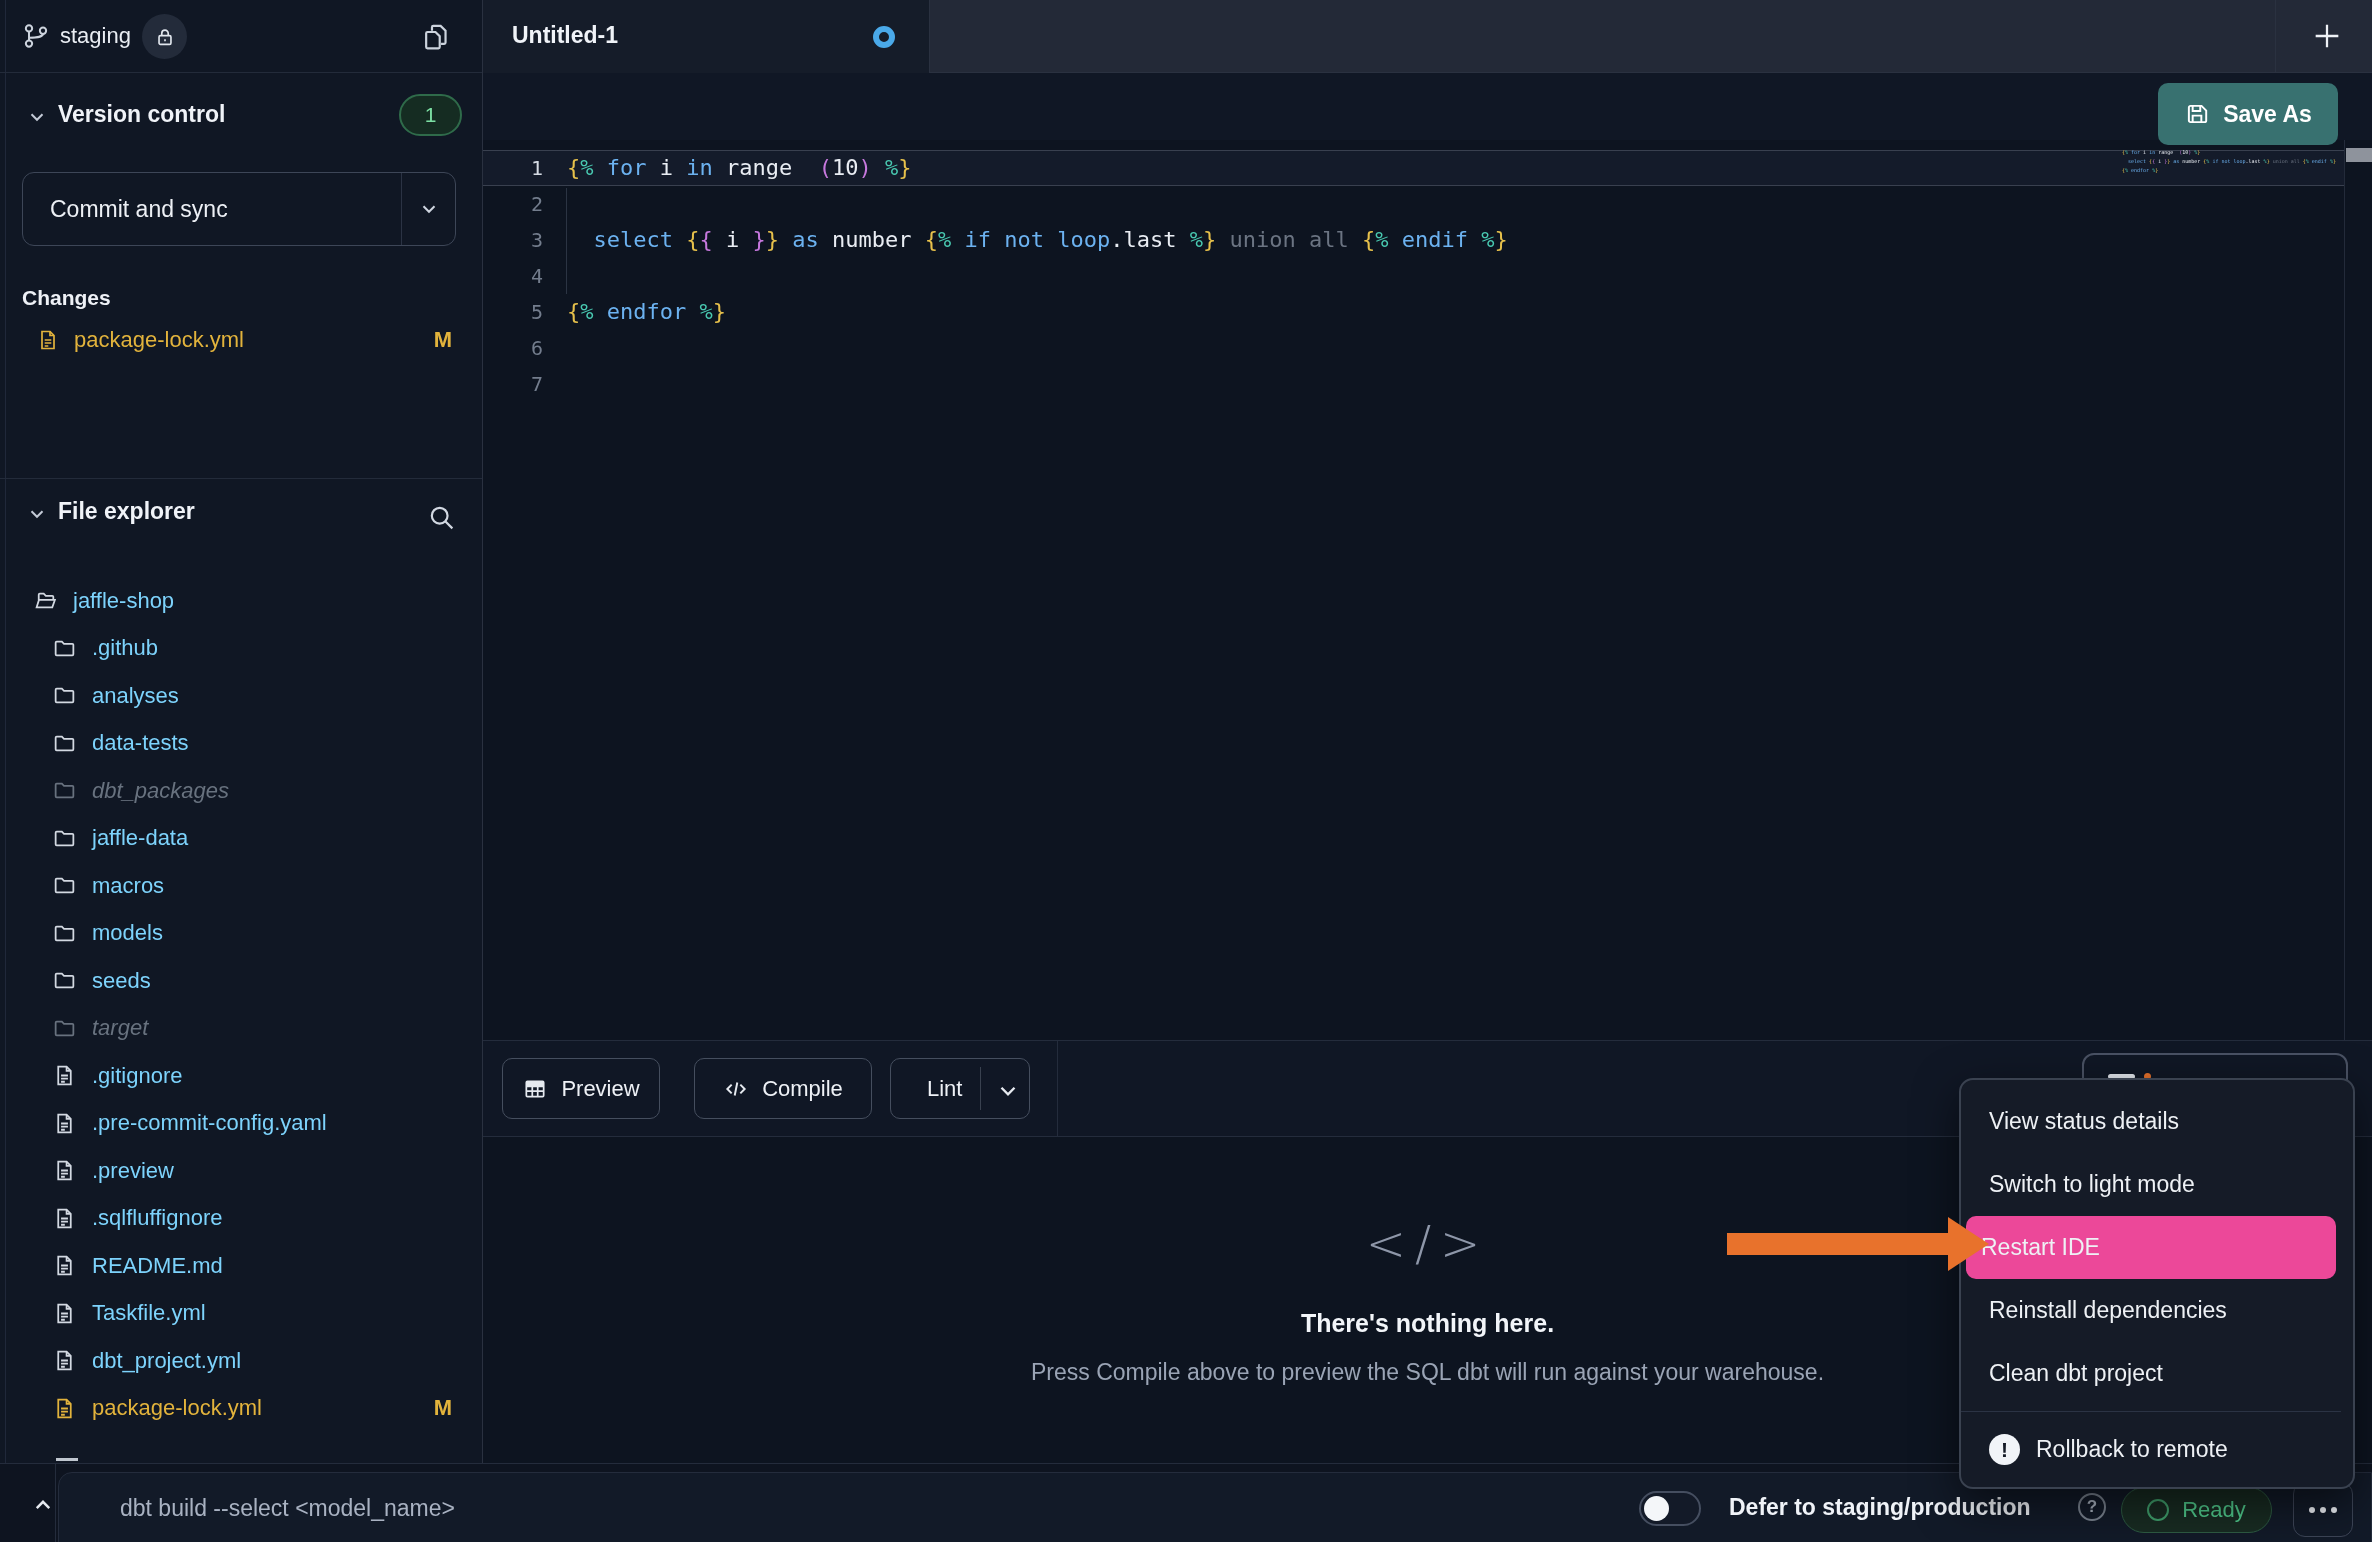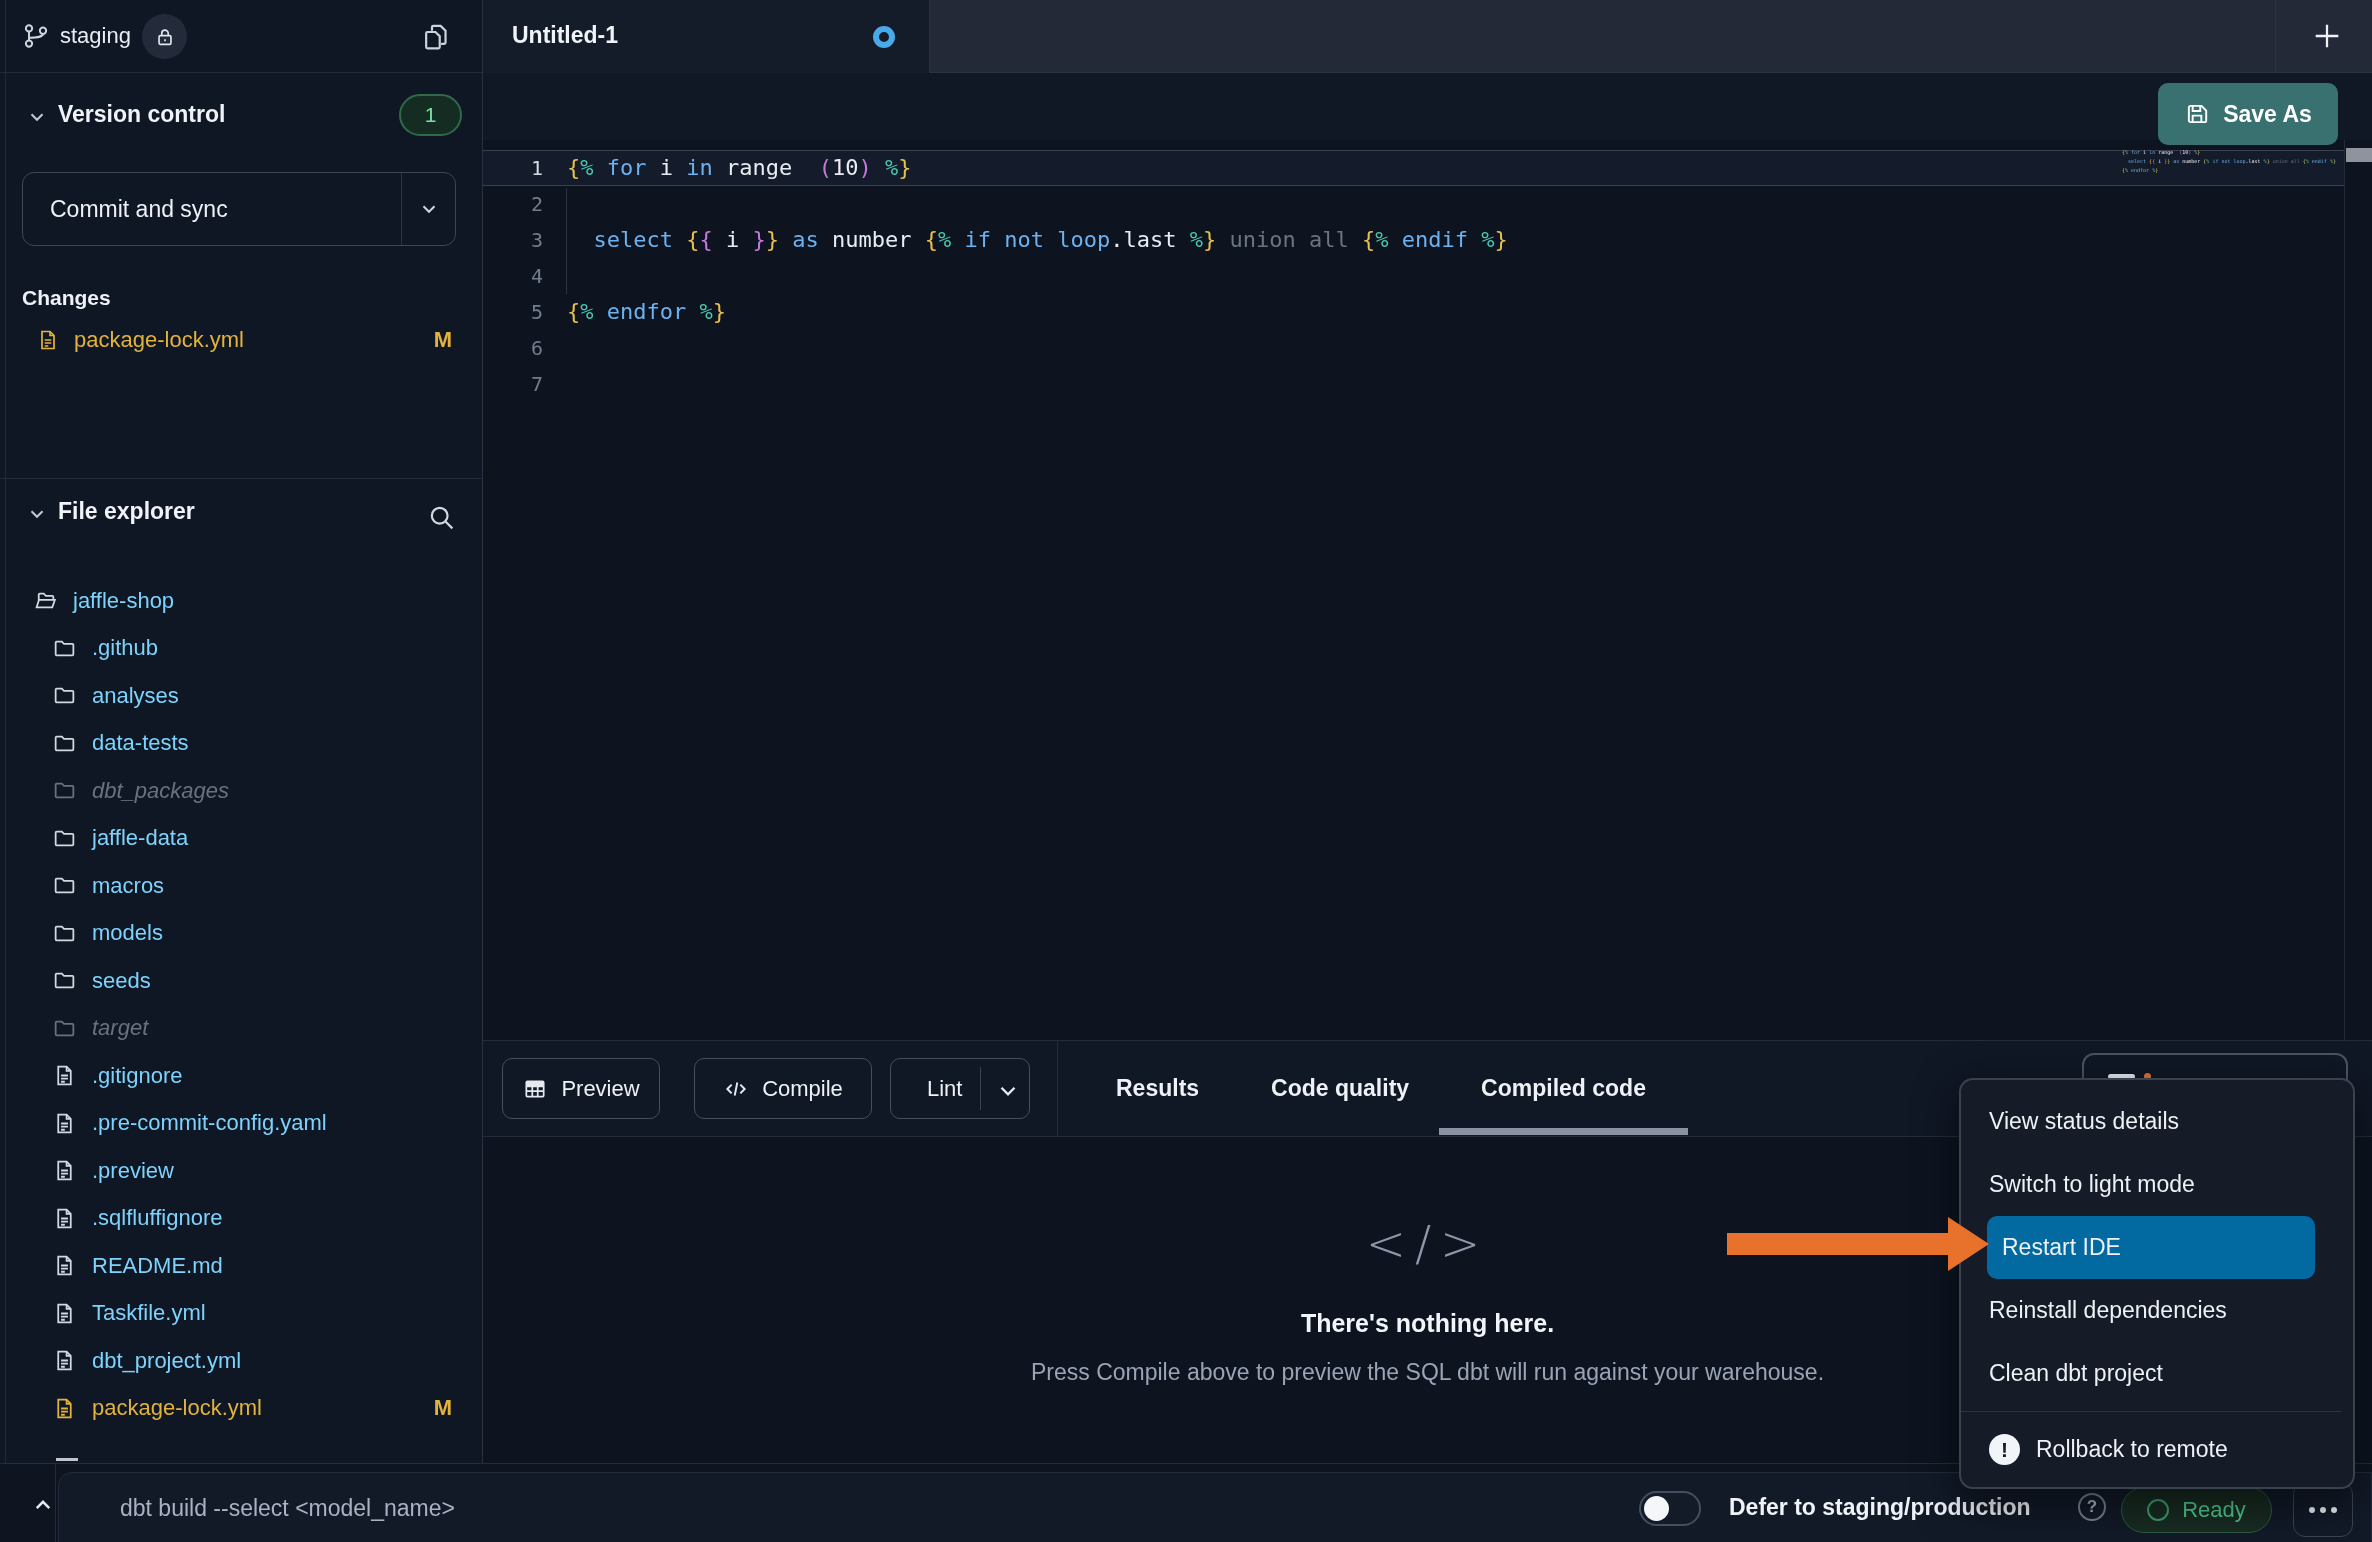--- a/index.html
+++ b/index.html
@@ -102,21 +102,21 @@
 
   
   .anchor-btn{position:absolute;left:2082px;top:1053px;width:266px;height:46px;border:2px solid #4a5264;border-radius:12px;z-index:3}
   .anchor-dash{position:absolute;left:24px;top:19px;width:27px;height:5px;background:#e6eaf0;border-radius:3px}
   .anchor-dot{position:absolute;left:60px;top:18px;width:7px;height:7px;border-radius:50%;background:#e8722c}
 
   
   .menu{position:absolute;left:1959px;top:1078px;width:396px;background:#151b27;border:2px solid #3a4250;border-radius:14px;
         box-shadow:0 14px 44px rgba(0,0,0,.55);z-index:5;padding:10px 12px 6px 0}
   .menu-item{height:63px;display:flex;align-items:center;padding-left:28px;font-size:23px;color:#eef1f5;cursor:pointer}
-  .menu-item.highlighted{margin:0 26px;padding-left:15px;background:#0369a1;border-radius:10px}
+  .menu-item.highlighted{margin:0 5px;padding-left:15px;background:#ec4899;border-radius:10px}
   .menu-divider{margin:6px 0;border-top:1px solid #2b3344}
   .alert-circle{width:31px;height:31px;border-radius:50%;background:#f1f4f8;color:#151b27;font-weight:700;font-size:21px;
                 display:flex;align-items:center;justify-content:center;margin-right:16px;flex:none}
 
   
   .arrow-body{position:absolute;left:1727px;top:1233px;width:222px;height:22px;background:#e8722c;z-index:6}
   .arrow-head{position:absolute;left:1948px;top:1217px;width:0;height:0;border-left:41px solid #e8722c;
               border-top:27px solid transparent;border-bottom:27px solid transparent;z-index:6}
 
   
@@ -471,25 +471,20 @@
           <span>Lint</span>
           <span class="lint-div"></span>
           <span class="lint-chevron">
             <svg viewBox="0 0 24 24" fill="none" stroke="currentColor" stroke-width="2.2">
               <path d="M6 9l6 6 6-6"></path>
             </svg>
           </span>
         </div>
       </div>
     <div class="pt-divider"></div>
-    <div class="pt-tabs" id="panel-tabs">
-        <div class="ptab">Results</div>
-        <div class="ptab">Code quality</div>
-        <div class="ptab active">Compiled code</div>
-      </div>
   </div>
 
   <div class="results">
     <div class="es-icon">&lt;/&gt;</div>
     <div class="es-title">There's nothing here.</div>
     <div class="es-sub">Press Compile above to preview the SQL dbt will run against your warehouse.</div>
   </div>
 
   <div class="anchor-btn">
     <span class="anchor-dash"></span>

